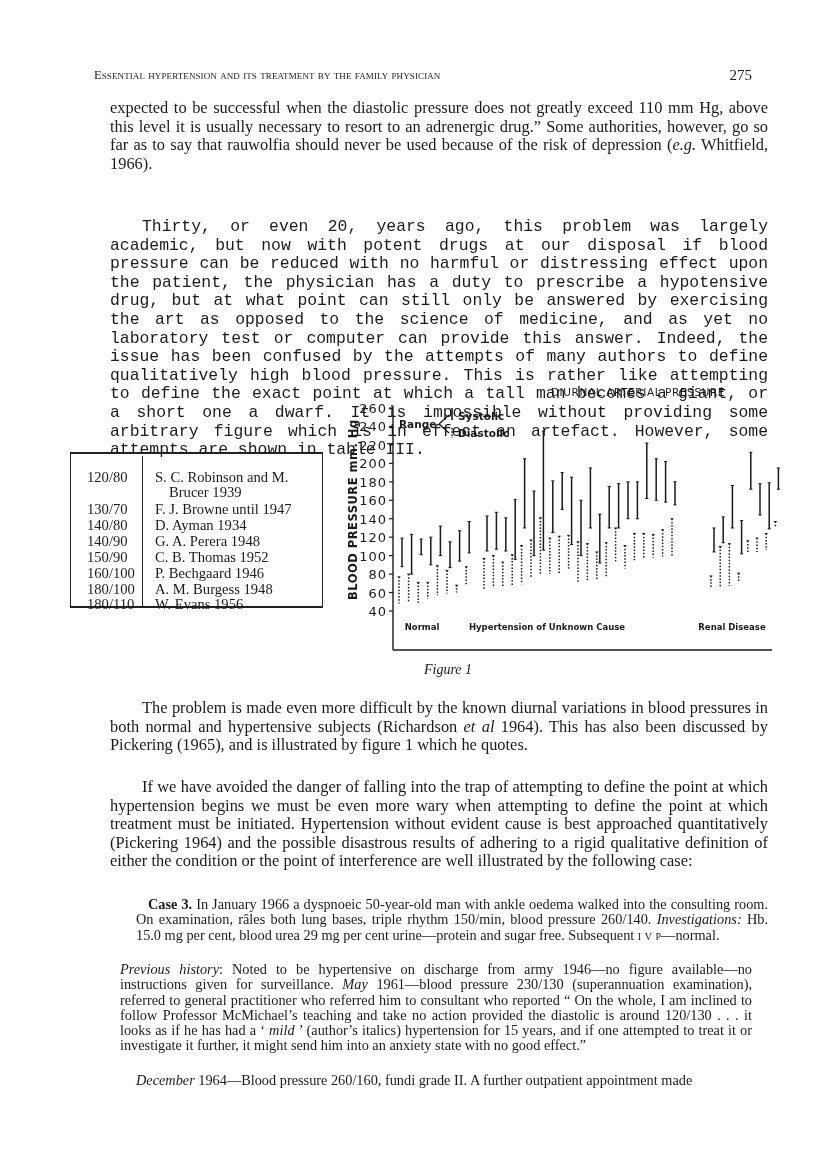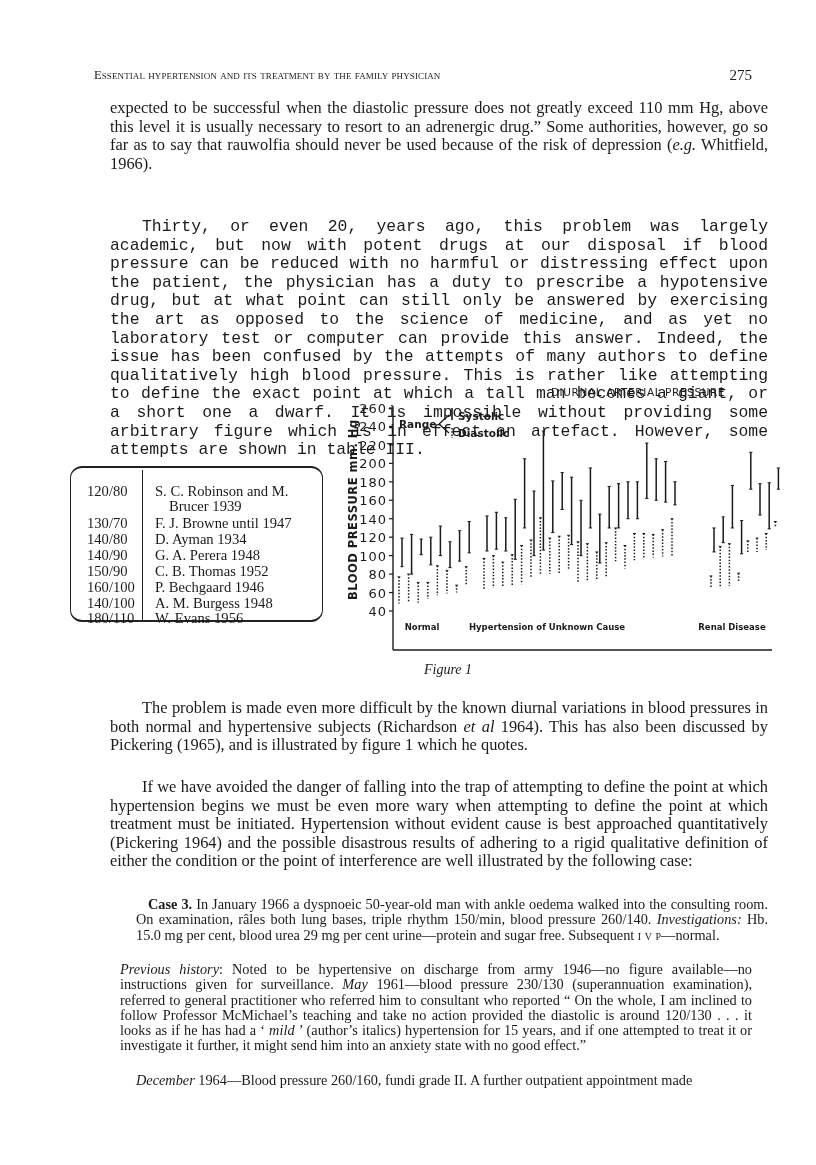--- a/index.html
+++ b/index.html
@@ -8,22 +8,22 @@
   .running-head { position: absolute; left: 94px; top: 68px; width: 658px; height: 20px; }
   .running-head .title { position: absolute; left: 0; top: 0; font-size: 12.5px; letter-spacing: 0.1px; font-variant: small-caps; }
   .running-head .pageno { position: absolute; right: 0; top: -1px; font-size: 15px; }
   .para { position: absolute; left: 110px; width: 658px; font-size: 16.4px; line-height: 18.6px; text-align: justify; margin: 0; }
   .para.indent { text-indent: 32px; }
   #p1 { top: 99px; }
   #p2 { top: 218px; font-family: Liberation Mono, monospace; }
   .table-block { position: absolute; left: 60px; top: 378px; width: 280px; }
   .table-title { text-align: center; font-size: 14.5px; letter-spacing: 0.5px; margin: 0; }
   .table-caption { text-align: center; font-size: 13.2px; line-height: 16px; font-variant: small-caps; margin: 3px 0 0 0; }
-  .table-frame { position: absolute; left: 10px; top: 88px; width: 251px; height: 152px;
-                 border-top: 2px solid #222; border-bottom: 2px solid #222; border-left: 1.5px solid #222; border-right: 1.5px solid #222; border-radius: 12px; }
+  .table-frame { position: absolute; left: 10px; top: 74px; width: 251px; height: 152px;
+                 border-top: 2px solid #222; border-bottom: 2px solid #222; border-left: 1.5px solid #222; border-right: 1.5px solid #222; }
   .table-frame .divider { position: absolute; left: 71px; top: 2px; bottom: 0; border-left: 1.3px solid #222; }
   .trow { position: absolute; left: 0; width: 251px; font-size: 14.6px; line-height: 15px; }
   .trow .bp { position: absolute; left: 16px; }
   .trow .author { position: absolute; left: 84px; width: 165px; }
   .trow .author .cont { display: block; padding-left: 14px; }
   .chart-block { position: absolute; left: 342px; top: 380px; width: 440px; height: 280px; }
   .chart-block svg { position: absolute; left: 0; top: 0; }
   .fig-caption { position: absolute; left: 424px; top: 662px; font-size: 14px; font-style: italic; }
   #p3 { top: 699px; }
   #p4 { top: 778px; }
@@ -67,21 +67,21 @@
     </div>
     <div class="trow" style="top:96px">
       <span class="bp">150/90</span>
       <span class="author">C. B. Thomas 1952</span>
     </div>
     <div class="trow" style="top:112px">
       <span class="bp">160/100</span>
       <span class="author">P. Bechgaard 1946</span>
     </div>
     <div class="trow" style="top:128px">
-      <span class="bp">140/100</span>
+      <span class="bp">180/100</span>
       <span class="author">A. M. Burgess 1948</span>
     </div>
     <div class="trow" style="top:143px">
       <span class="bp">180/110</span>
       <span class="author">W. Evans 1956</span>
     </div>
   </div>
 </div>
 
 <div class="chart-block">

